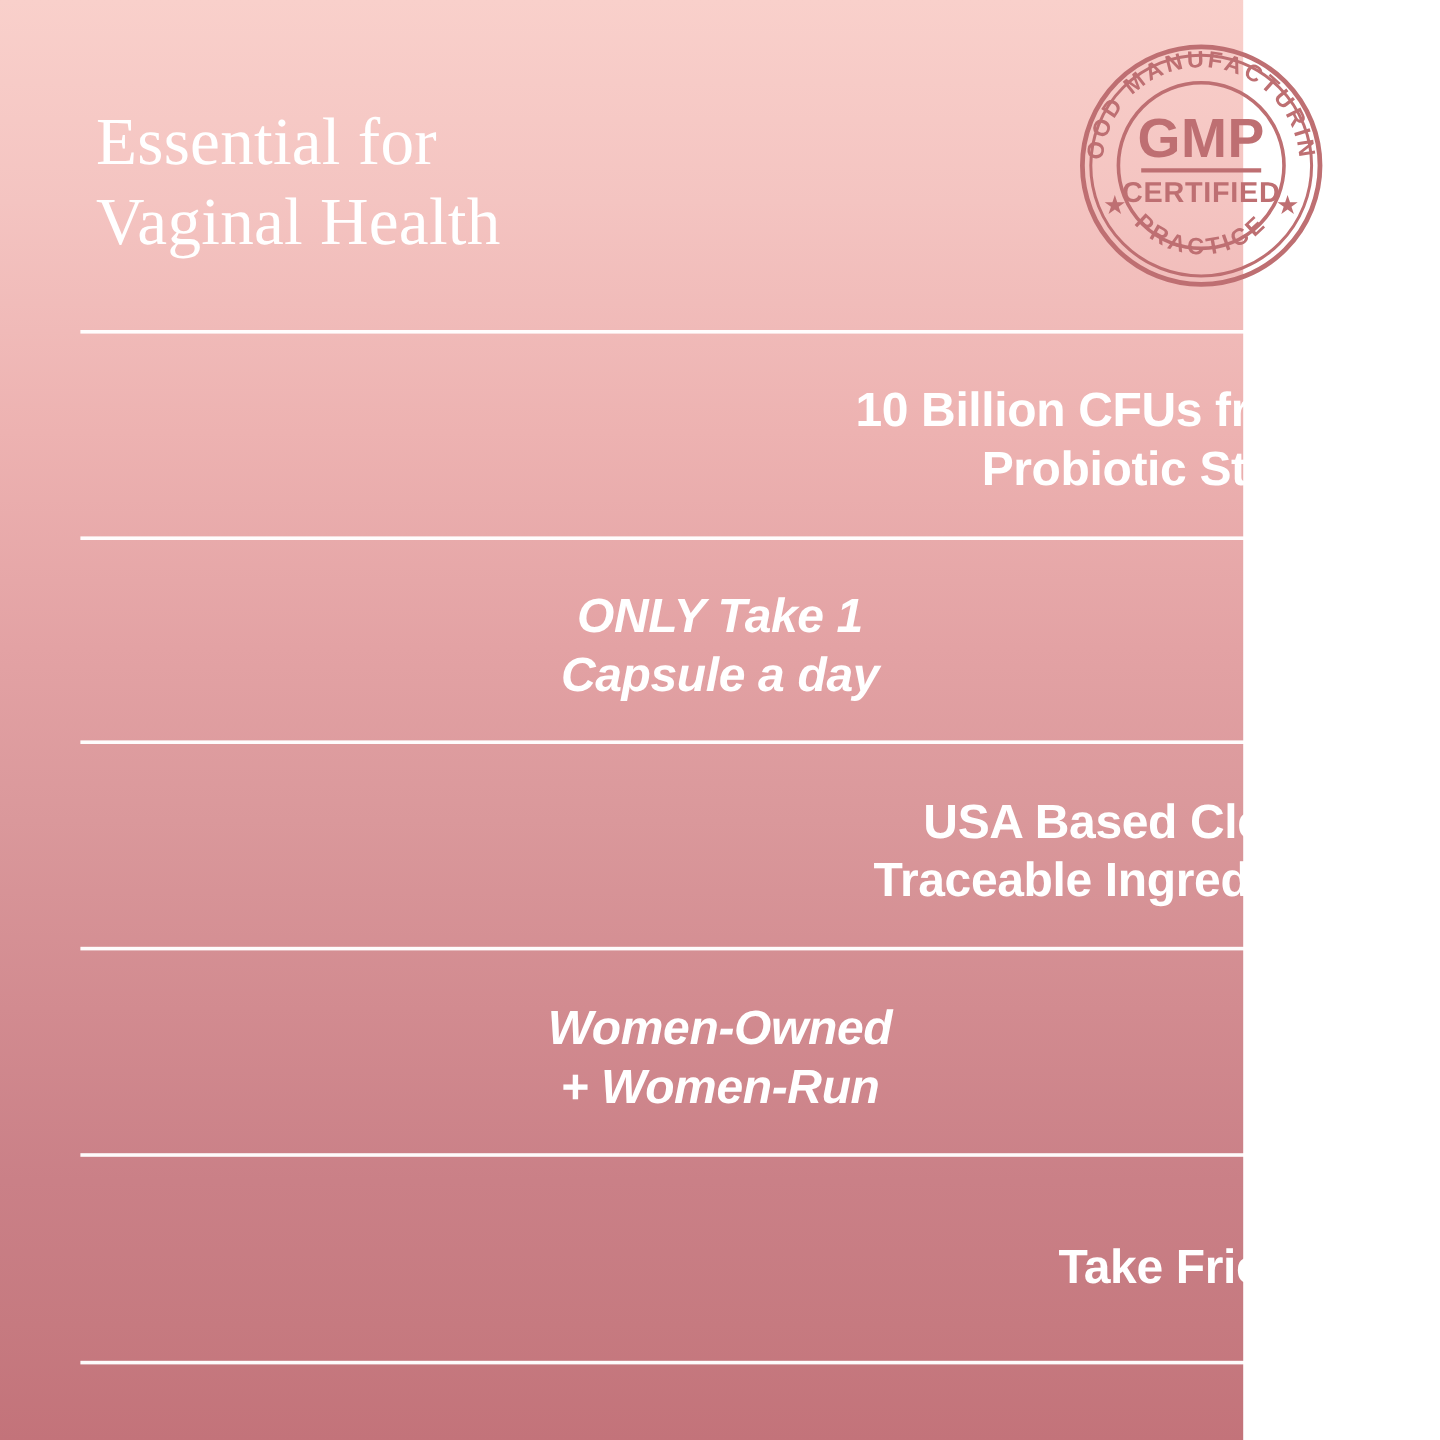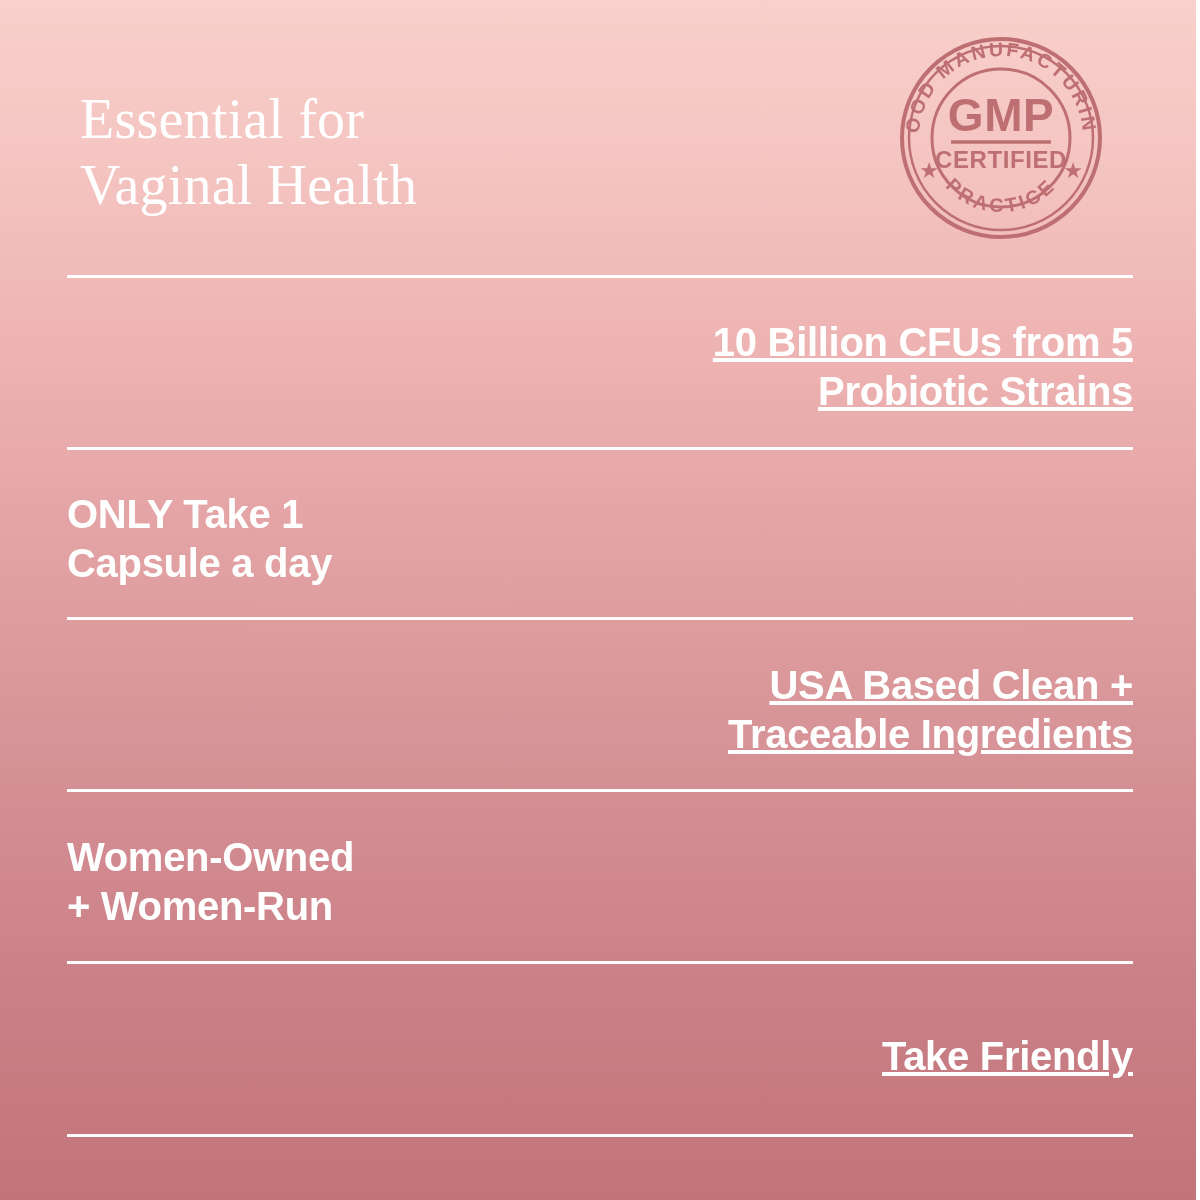--- a/index.html
+++ b/index.html
@@ -8,21 +8,21 @@
   }
   body {
     width: 1200px;
     height: 1200px;
     overflow: hidden;
     font-family: "Liberation Sans", sans-serif;
   }
 
   .poster {
     position: relative;
-    width: 1196px;
+    width: 1036px;
     height: 1200px;
     background: linear-gradient(180deg,
         #F9D0CB 0%,
         #F4C4C1 14%,
         #EDB2B1 30%,
         #E3A2A4 45%,
         #DA989B 57%,
         #D28B90 70%,
         #CA8087 82%,
         #C67A80 92%,
@@ -71,22 +71,22 @@
     left: 67px;
     width: 1066px;
     color: #FFFFFF;
     font-family: "Liberation Sans", sans-serif;
     font-weight: bold;
     font-size: 40px;
     line-height: 1.22;
     letter-spacing: -0.3px;
     white-space: pre-line;
   }
-  .feature.align-left  { text-align: left; }
-  .feature.align-right { text-align: right; text-decoration: underline; }
+  .feature.align-left  { text-align: center; font-style: italic; }
+  .feature.align-right { text-align: right; }
 </style>
 </head>
 <body>
 
 <div class="poster">
 
   <div class="heading">Essential for
 Vaginal Health</div>
 
   <div class="gmp-stamp">

